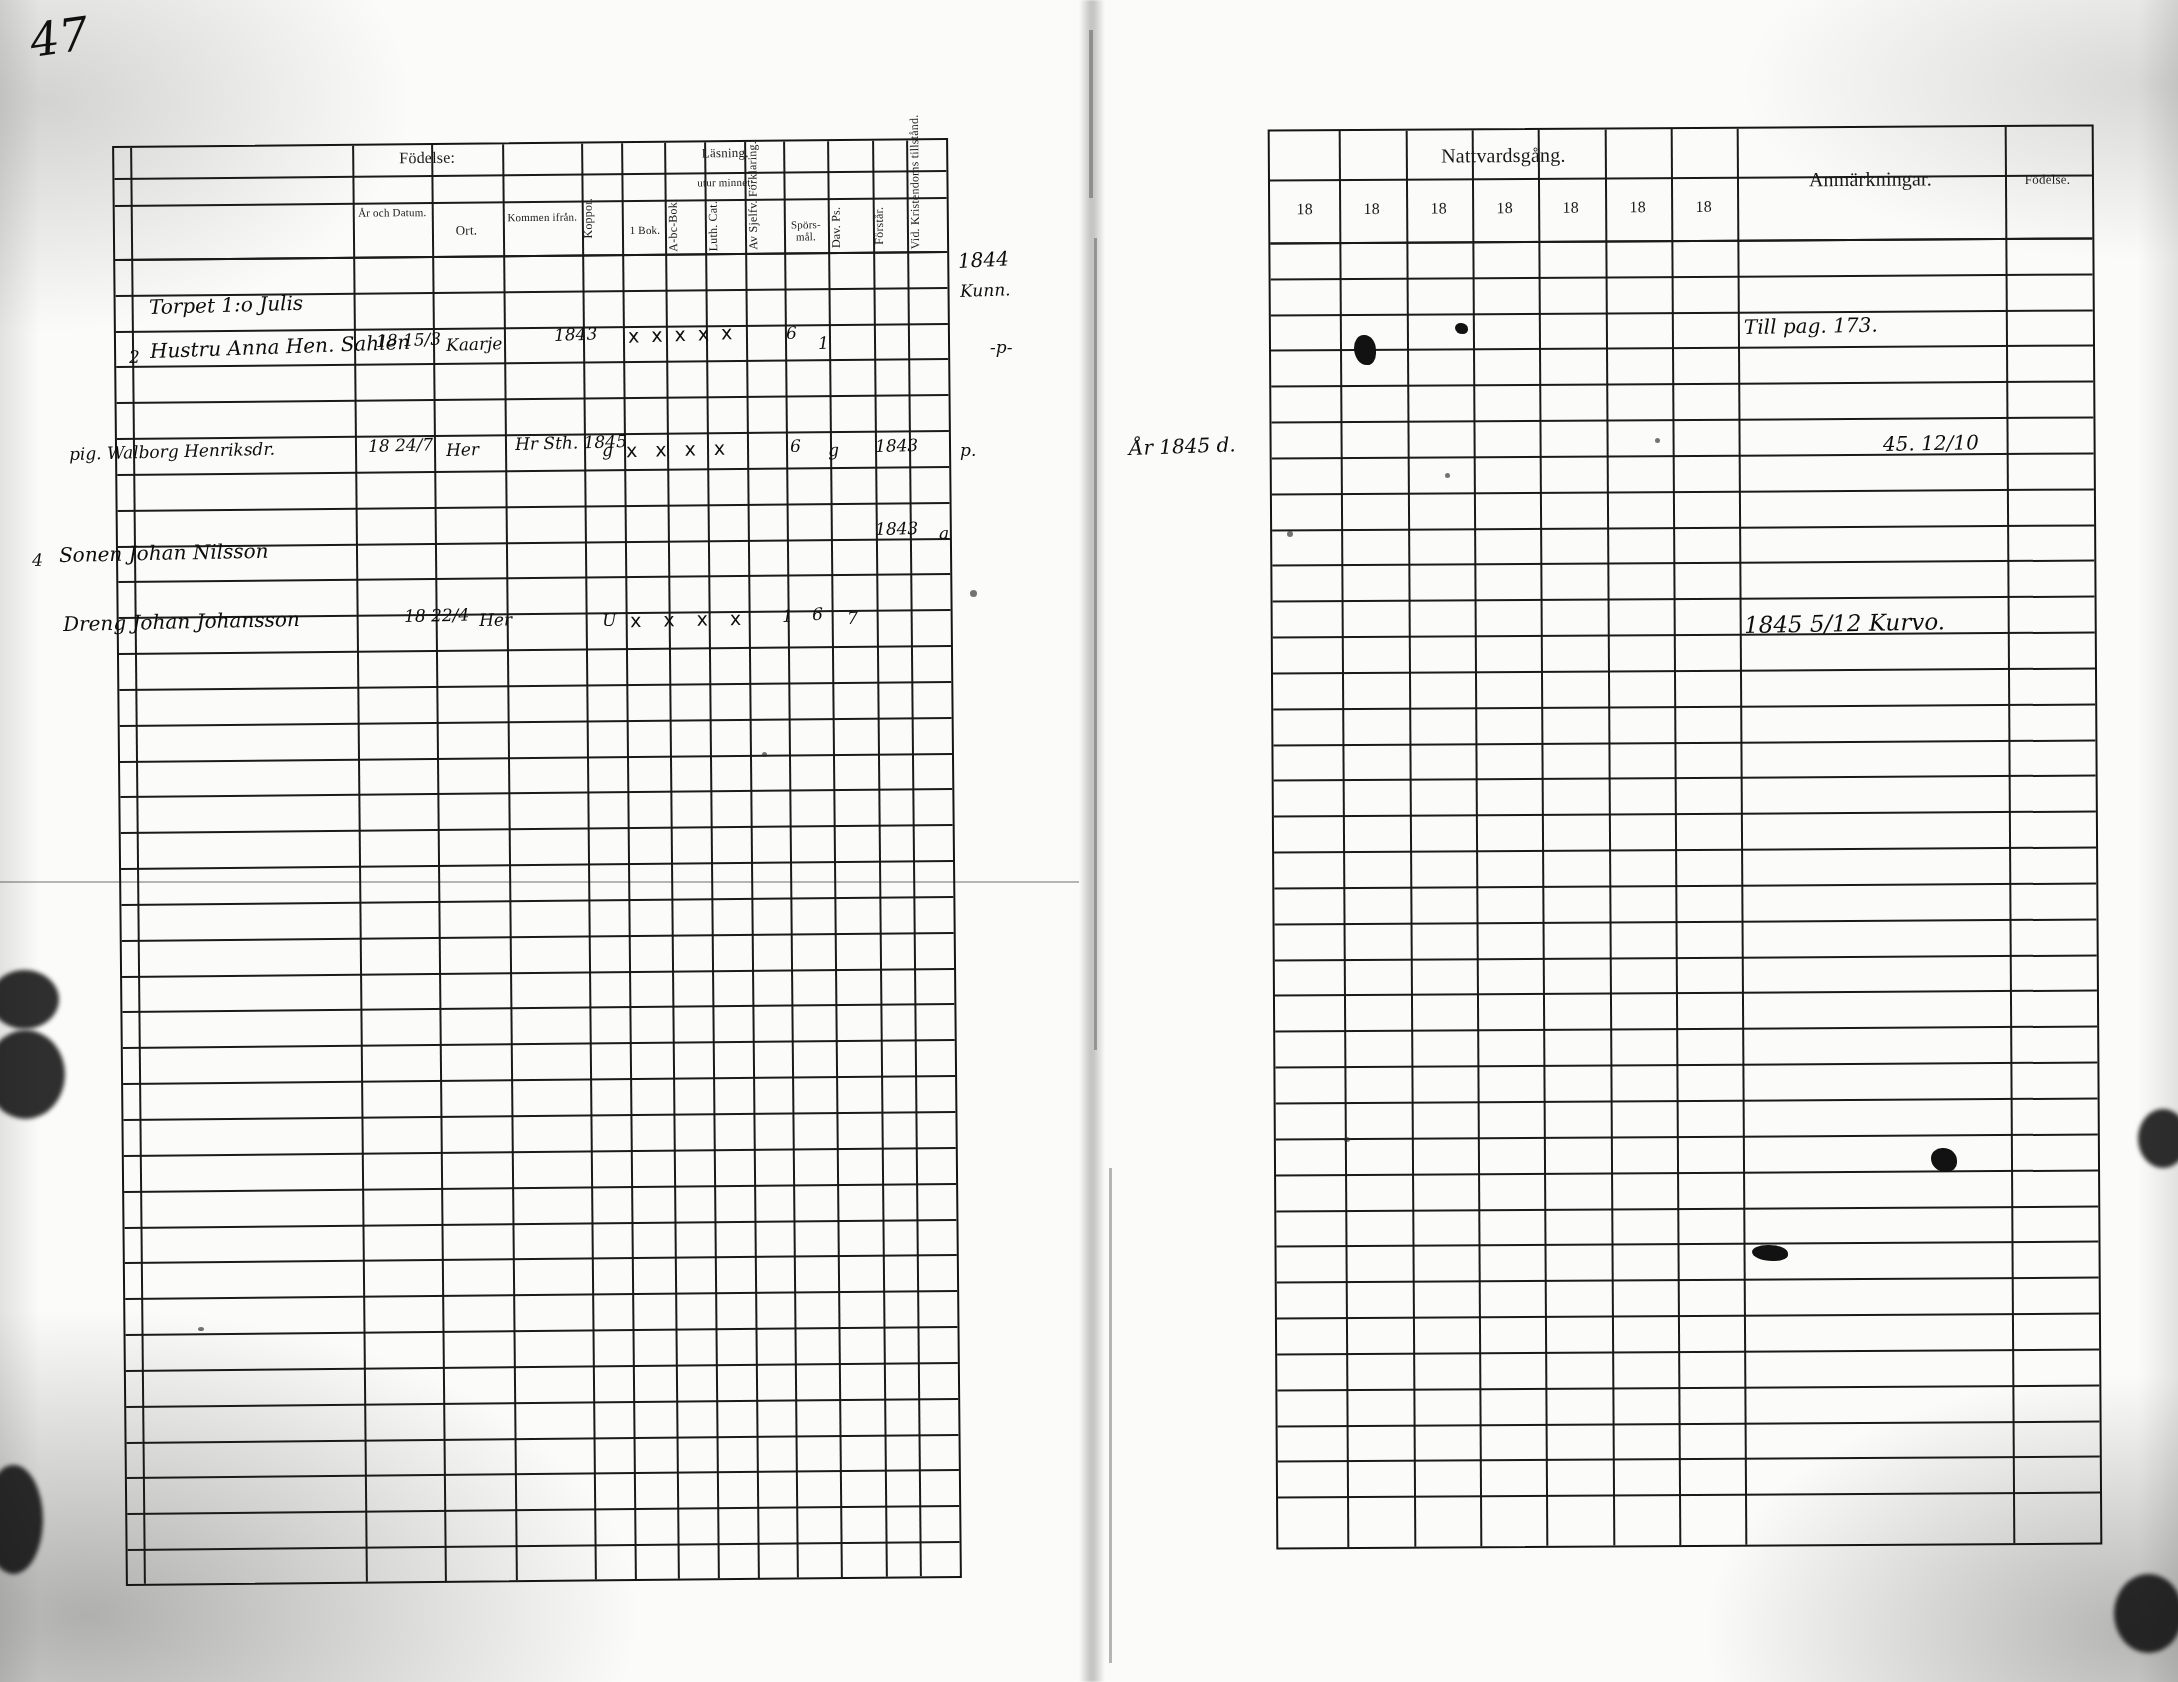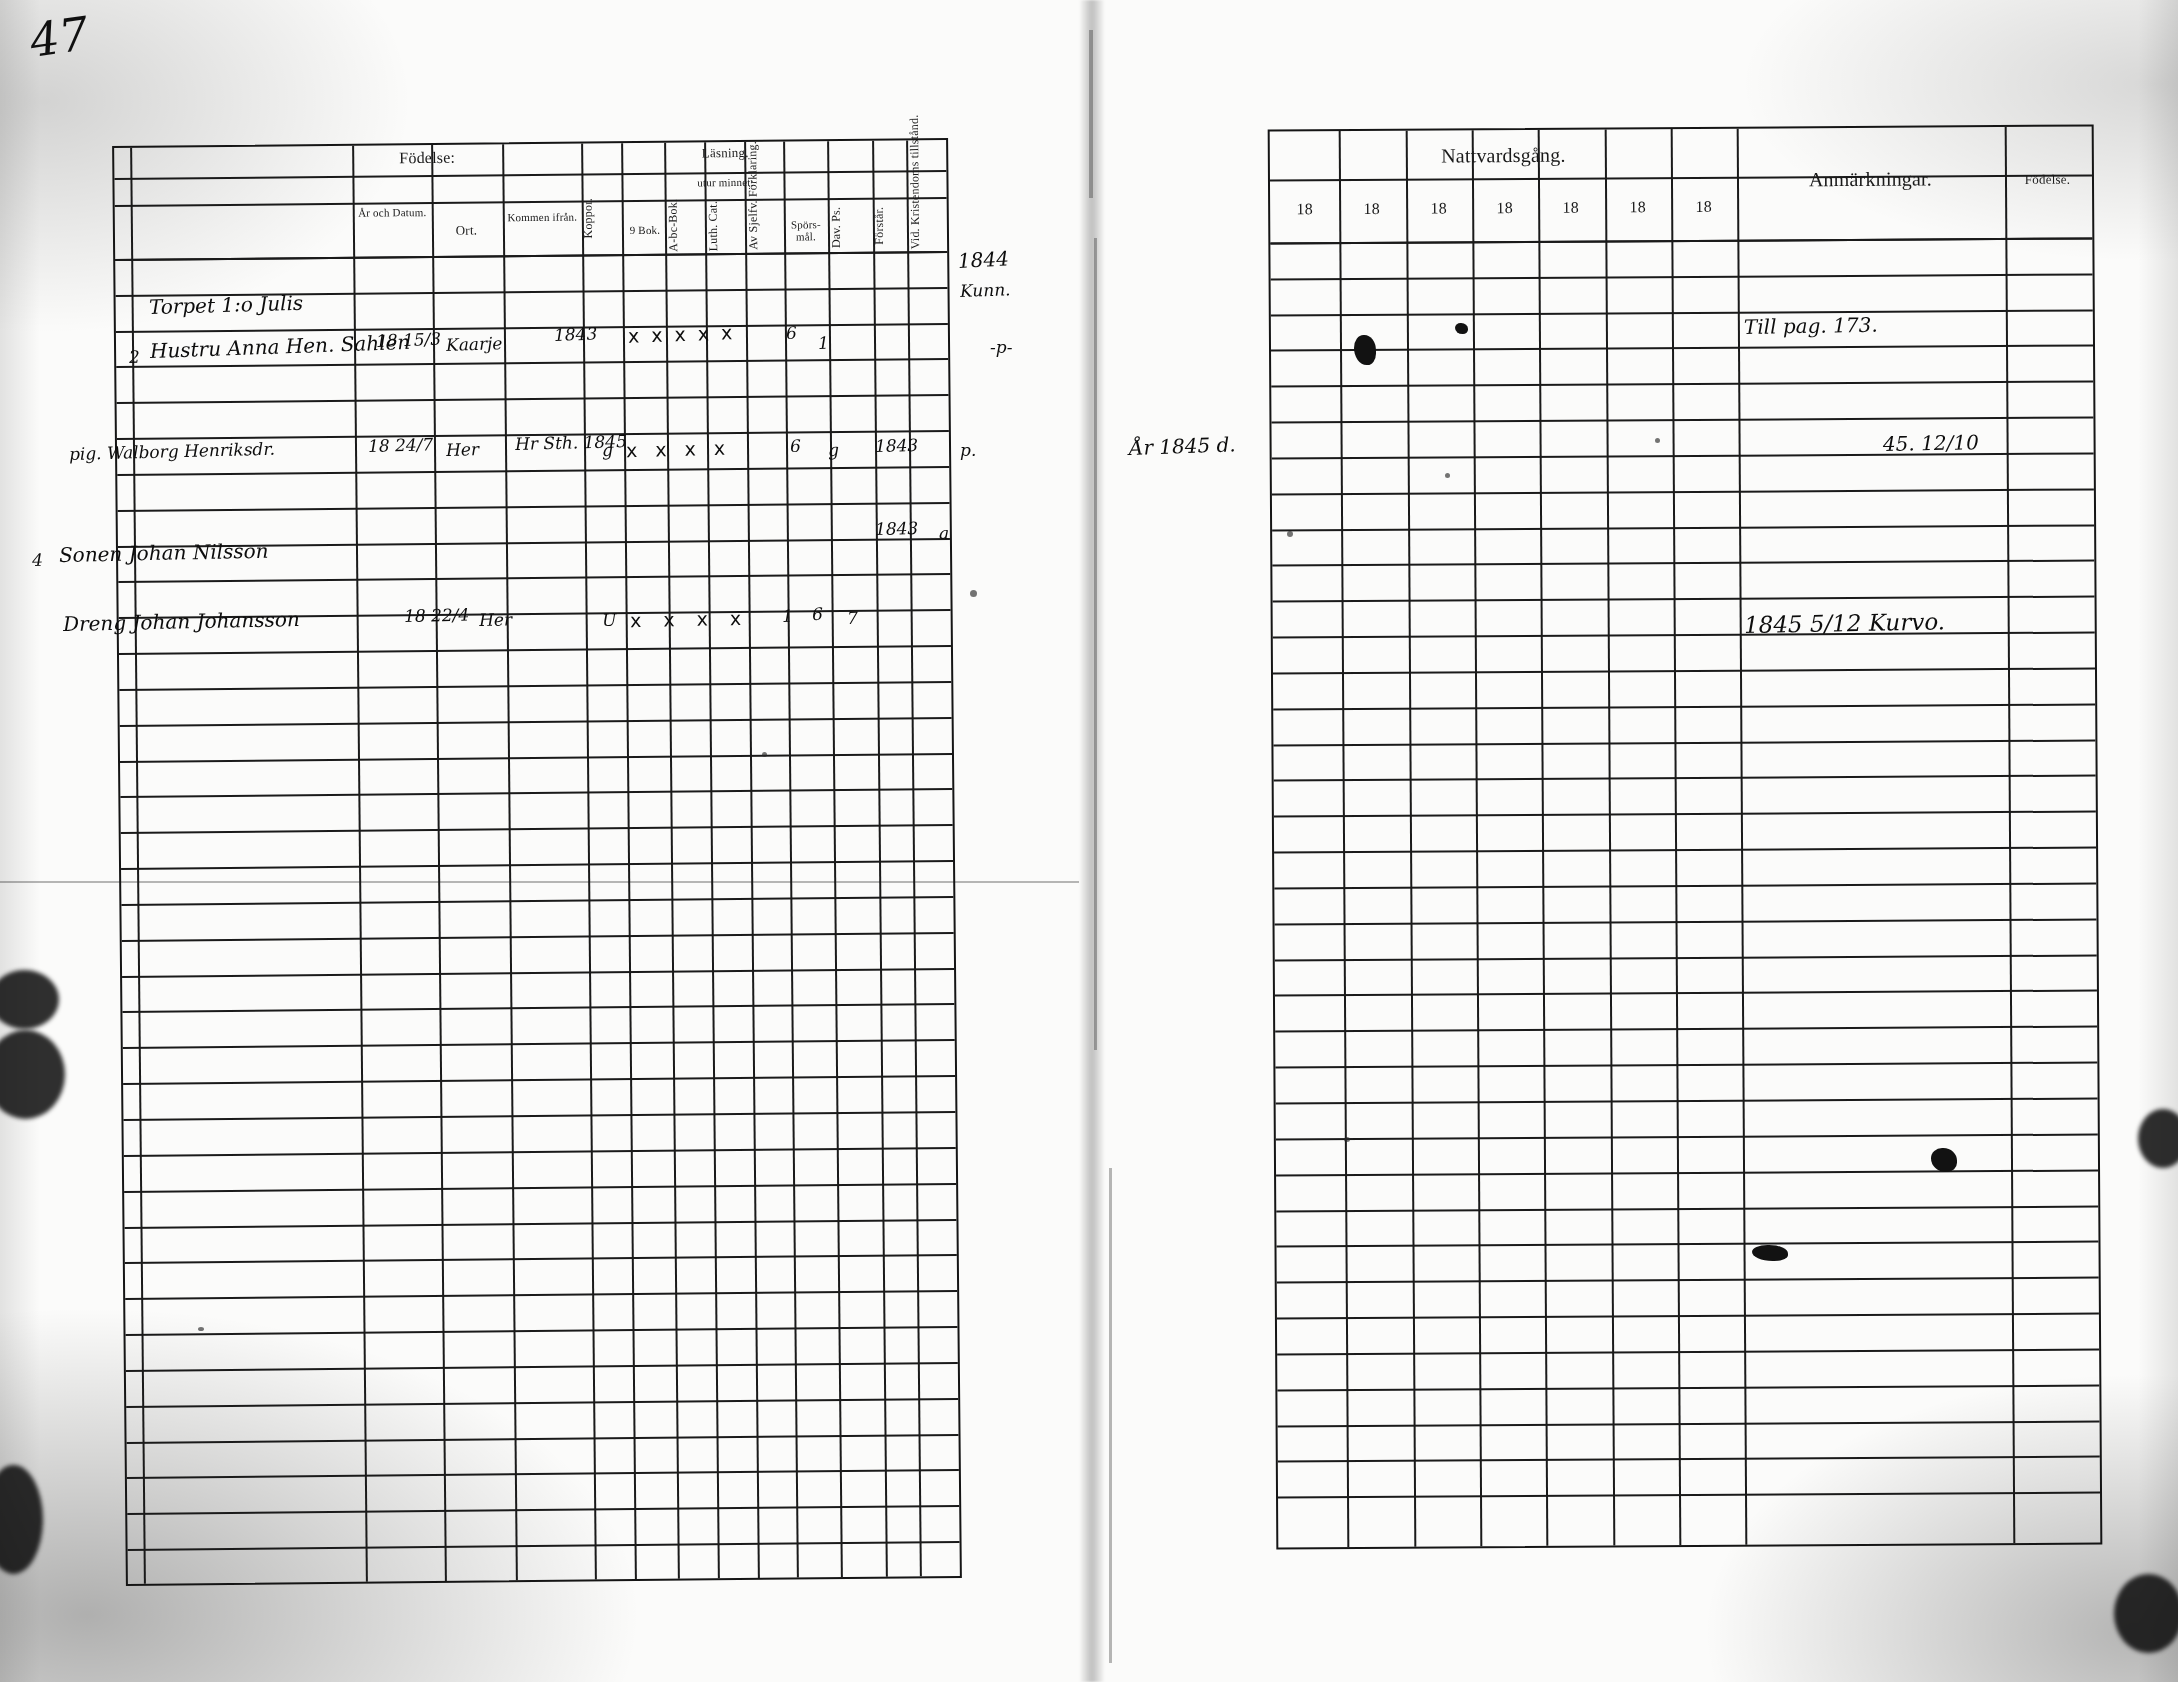--- a/index.html
+++ b/index.html
@@ -169,21 +169,21 @@
   <div class="hline" style="top:57px;"></div>
   <div class="hline thick" style="top:111px;"></div>
 
   <div class="hdr mid" style="left:238px;top:4px;width:150px;">Födelse:</div>
   <div class="hdr tiny" style="left:240px;top:61px;width:75px;">År och Datum.</div>
   <div class="hdr small" style="left:317px;top:79px;width:69px;">Ort.</div>
   <div class="hdr tiny" style="left:390px;top:67px;width:75px;">Kommen ifrån.</div>
   <div class="hdr vert" style="left:467px;top:40px;height:69px;width:40px;">Koppor.</div>
   <div class="hdr small" style="left:507px;top:4px;width:208px;">Läsning.</div>
   <div class="hdr tiny" style="left:507px;top:34px;width:208px;">utur minnet:</div>
-  <div class="hdr tiny" style="left:509px;top:81px;width:42px;">9 Bok.</div>
+  <div class="hdr tiny" style="left:509px;top:81px;width:42px;">1 Bok.</div>
   <div class="hdr vert" style="left:552px;top:61px;height:48px;width:38px;">A-bc-Bok.</div>
   <div class="hdr vert" style="left:592px;top:61px;height:48px;width:38px;">Luth. Cat.</div>
   <div class="hdr vert" style="left:632px;top:57px;height:51px;width:38px;">Av Sjelfv. Förklaring.</div>
   <div class="hdr tiny" style="left:669px;top:77px;width:44px;">Spörs-mål.</div>
   <div class="hdr vert" style="left:715px;top:63px;height:46px;width:44px;">Dav. Ps.</div>
   <div class="hdr vert" style="left:758px;top:61px;height:48px;width:34px;">Förstår.</div>
   <div class="hdr vert" style="left:794px;top:10px;height:99px;width:38px;">Vid. Kristendoms tillstånd.</div>
 
   <div class="rowlayer" id="left-rows">
       <div class="hline" style="top: 111px;"></div>

